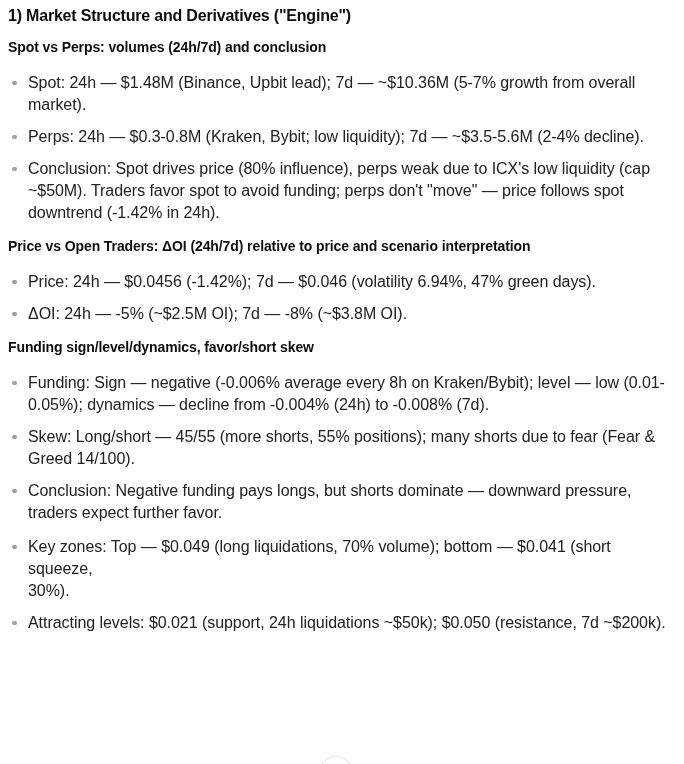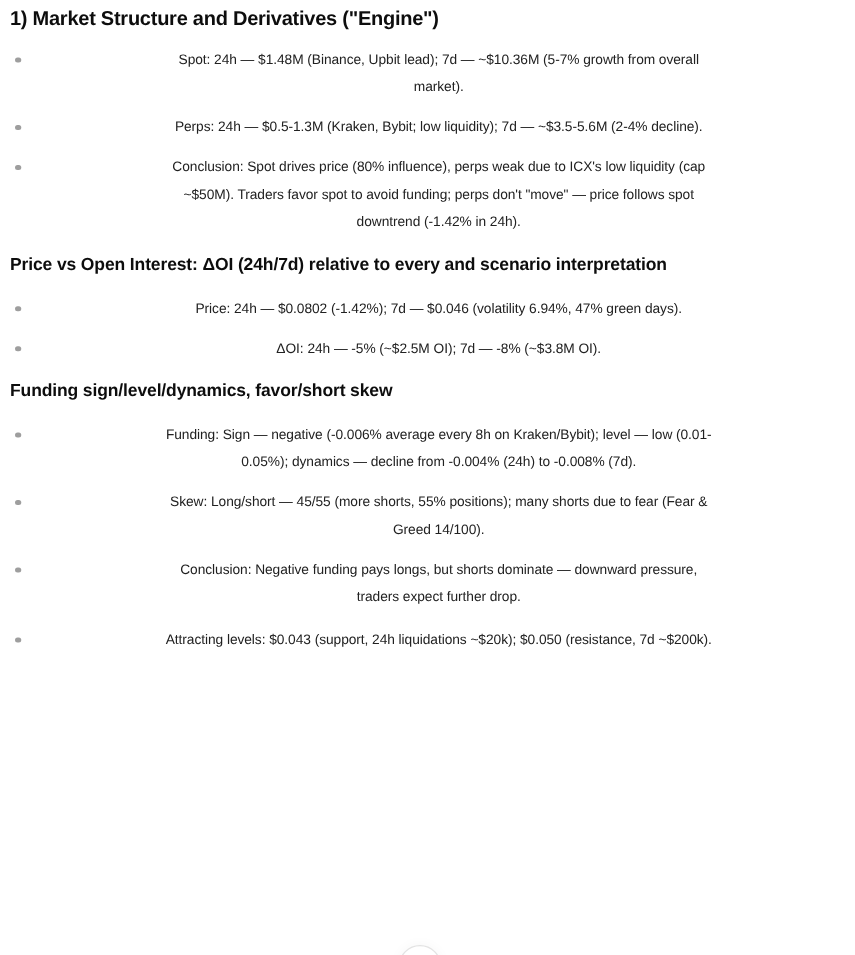--- a/index.html
+++ b/index.html
@@ -39,26 +39,25 @@
   }
   ul.bullet-list {
     list-style: none;
     margin: 0 0 12px 0;
     padding: 0;
   }
   ul.bullet-list li {
     position: relative;
     padding-left: 20px;
     margin: 0 0 10px 0;
-    font-size: 11px;
+    font-size: 16px;
     line-height: 22px;
     letter-spacing: -0.05px;
     white-space: pre-line;
     color: #212121;
-    text-align: center;
   }
   ul.bullet-list li:last-child { margin-bottom: 0; }
   ul.bullet-list li::before {
     content: "";
     position: absolute;
     left: 4px;
     top: 8.5px;
     width: 4.5px;
     height: 4.5px;
     border-radius: 50%;
@@ -79,51 +78,54 @@
   }
 </style>
 </head>
 <body>
 
 <div class="page">
 
   <h1 class="doc-title">1) Market Structure and Derivatives ("Engine")</h1>
 
   <section>
+    <h2 class="section-heading">Spot vs Perps: volumes (24h/7d) and conclusion</h2>
     <ul class="bullet-list">
       <li>Spot: 24h — $1.48M (Binance, Upbit lead); 7d — ~$10.36M (5-7% growth from overall
 market).</li>
-      <li>Perps: 24h — $0.5-1.3M (Kraken, Bybit; low liquidity); 7d — ~$3.5-5.6M (2-4% decline).</li>
+      <li>Perps: 24h — $0.3-0.8M (Kraken, Bybit; low liquidity); 7d — ~$3.5-5.6M (2-4% decline).</li>
       <li>Conclusion: Spot drives price (80% influence), perps weak due to ICX's low liquidity (cap
 ~$50M). Traders favor spot to avoid funding; perps don't "move" — price follows spot
 downtrend (-1.42% in 24h).</li>
     </ul>
   </section>
 
   <section>
-    <h2 class="section-heading">Price vs Open Interest: ΔOI (24h/7d) relative to every and scenario interpretation</h2>
+    <h2 class="section-heading">Price vs Open Traders: ΔOI (24h/7d) relative to price and scenario interpretation</h2>
     <ul class="bullet-list">
-      <li>Price: 24h — $0.0802 (-1.42%); 7d — $0.046 (volatility 6.94%, 47% green days).</li>
+      <li>Price: 24h — $0.0456 (-1.42%); 7d — $0.046 (volatility 6.94%, 47% green days).</li>
       <li>ΔOI: 24h — -5% (~$2.5M OI); 7d — -8% (~$3.8M OI).</li>
     </ul>
   </section>
 
   <section>
     <h2 class="section-heading">Funding sign/level/dynamics, favor/short skew</h2>
     <ul class="bullet-list">
       <li>Funding: Sign — negative (-0.006% average every 8h on Kraken/Bybit); level — low (0.01-
 0.05%); dynamics — decline from -0.004% (24h) to -0.008% (7d).</li>
       <li>Skew: Long/short — 45/55 (more shorts, 55% positions); many shorts due to fear (Fear &amp;
 Greed 14/100).</li>
       <li>Conclusion: Negative funding pays longs, but shorts dominate — downward pressure,
-traders expect further drop.</li>
+traders expect further favor.</li>
     </ul>
   </section>
 
   <section>
     <ul class="bullet-list">
-      <li>Attracting levels: $0.043 (support, 24h liquidations ~$20k); $0.050 (resistance, 7d ~$200k).</li>
+      <li>Key zones: Top — $0.049 (long liquidations, 70% volume); bottom — $0.041 (short squeeze,
+30%).</li>
+      <li>Attracting levels: $0.021 (support, 24h liquidations ~$50k); $0.050 (resistance, 7d ~$200k).</li>
     </ul>
   </section>
 
 </div>
 
 <button class="scroll-btn" aria-label="scroll to bottom"></button>
 
 </body></html>

